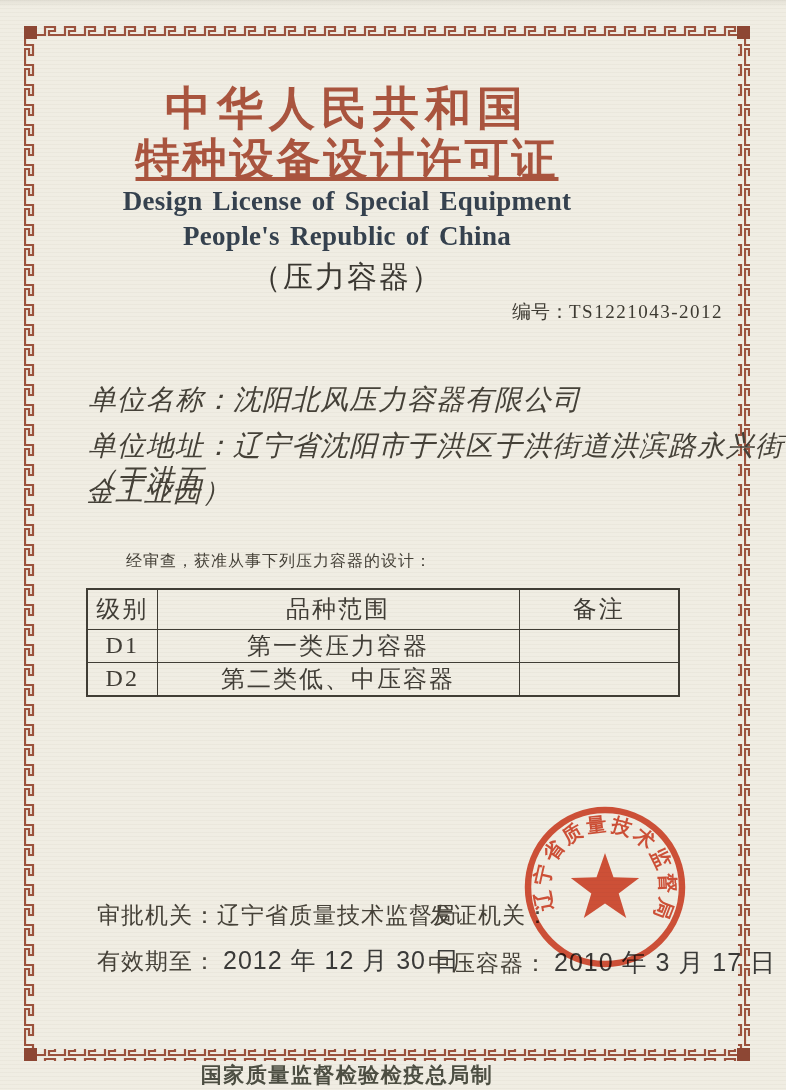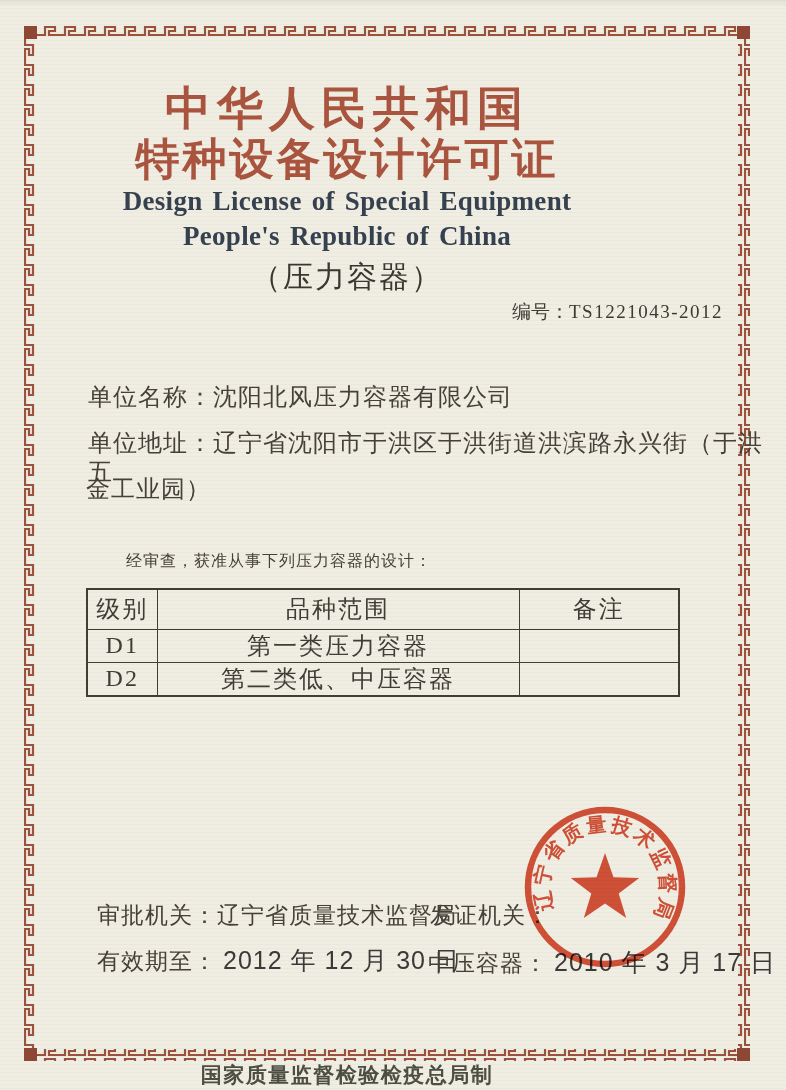--- a/index.html
+++ b/index.html
@@ -28,34 +28,34 @@
     color:var(--ink);
   }
   .abs{position:absolute;}
   .centered{left:0;width:694px;text-align:center;}
   .title-cn{
     color:var(--title-red);
     font-weight:700;
     line-height:1.1;
   }
   #title-cn-1{top:84px;font-size:46px;letter-spacing:6px;}
-  #title-cn-2{top:136px;font-size:44px;letter-spacing:3px;}
+  #title-cn-2{top:136px;font-size:44px;letter-spacing:3px;text-decoration:underline;}
   .title-en{
     color:var(--english-navy);
     font-weight:700;
     font-size:27px;
     letter-spacing:0.3px;
     word-spacing:3px;
   }
   #title-en-1{top:186px;}
   #title-en-2{top:221px;}
   #category{top:257px;font-size:30px;letter-spacing:2px;color:#3a3731;}
   #serial-line{top:299px;right:63px;font-size:19px;color:#3d3a32;}
   #serial-line .num{letter-spacing:1.5px;}
-  .field-line{font-size:24px;letter-spacing:1px;color:var(--ink);line-height:1.2;}
+  .field-line{font-size:28px;letter-spacing:1px;color:var(--ink);line-height:1.2;font-style:italic;}
   #holder-name{top:383px;left:88px;}
   #holder-addr-1{top:429px;left:88px;}
   #holder-addr-2{top:475px;left:86px;}
   #statement{top:551px;left:126px;font-size:16px;letter-spacing:1px;}
   #scope-table{
     position:absolute;left:86px;top:588px;width:592px;
     border-collapse:collapse;table-layout:fixed;
     font-size:24px;color:#403d36;
   }
   #scope-table th,#scope-table td{

